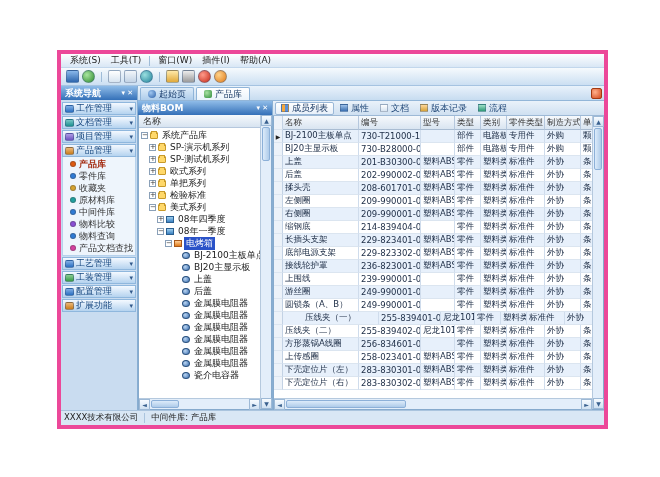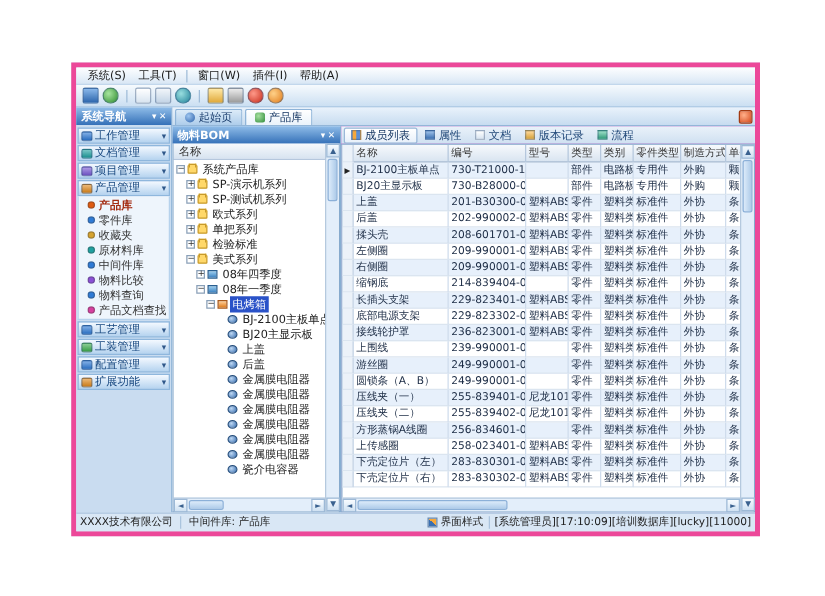--- a/index.html
+++ b/index.html
@@ -574,21 +574,21 @@
                     <div class="tcell" style="width: 62px;">249-990001-01X</div>
                     <div class="tcell" style="width: 34px;"></div>
                     <div class="tcell" style="width: 26px;">零件</div>
                     <div class="tcell" style="width: 26px;">塑料类</div>
                     <div class="tcell" style="width: 38px;">标准件</div>
                     <div class="tcell" style="width: 36px;">外协</div>
                     <div class="tcell" style="width: 22px;">条</div>
                   </div>
                   <div class="trow alt">
                     <div class="marker"></div>
-                    <div class="tcell" style="width: 76px;">压线夹（一）</div>
+                    <div class="tcell" style="width: 76px; margin-left: 20px;">压线夹（一）</div>
                     <div class="tcell" style="width: 62px;">255-839401-00X</div>
                     <div class="tcell" style="width: 34px;">尼龙1010</div>
                     <div class="tcell" style="width: 26px;">零件</div>
                     <div class="tcell" style="width: 26px;">塑料类</div>
                     <div class="tcell" style="width: 38px;">标准件</div>
                     <div class="tcell" style="width: 36px;">外协</div>
                     <div class="tcell" style="width: 22px;">条</div>
                   </div>
                   <div class="trow">
                     <div class="marker"></div>
@@ -664,23 +664,15 @@
 
       </div>
     </div>
   </div>
 
 
   <div class="status-bar">
     <span>XXXX技术有限公司</span>
     <span class="sb-sep"></span>
     <span>中间件库: 产品库</span>
-    <span class="sb-right">
-      <span class="style-btn">
-        <span class="style-icon"></span>
-        <span>界面样式</span>
-      </span>
-      <span class="sb-sep"></span>
-      <span>[系统管理员][17:10:09][培训数据库][lucky][11000]</span>
-    </span>
   </div>
 
 </div>
 
 </body></html>

